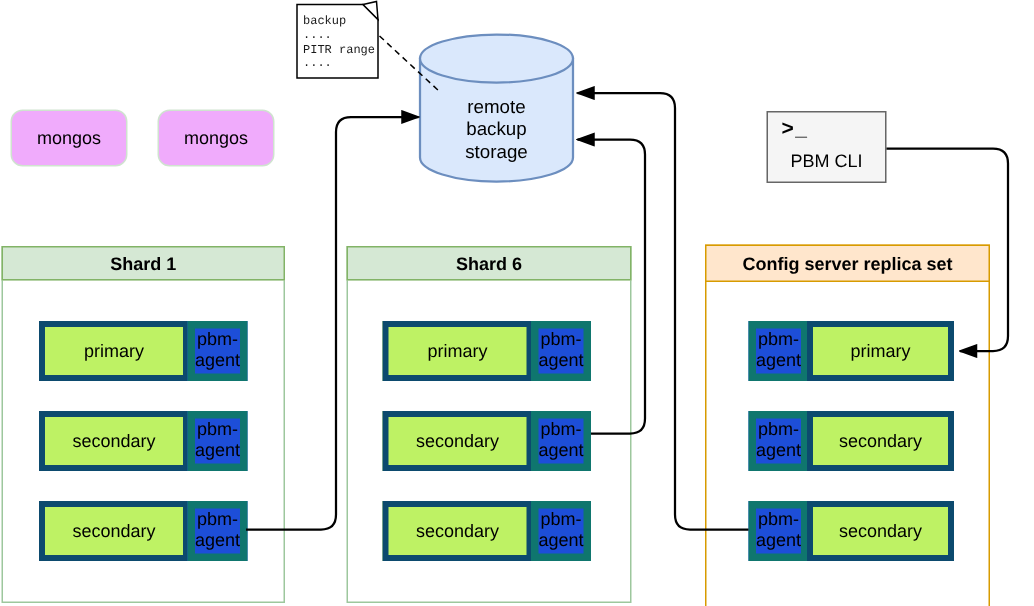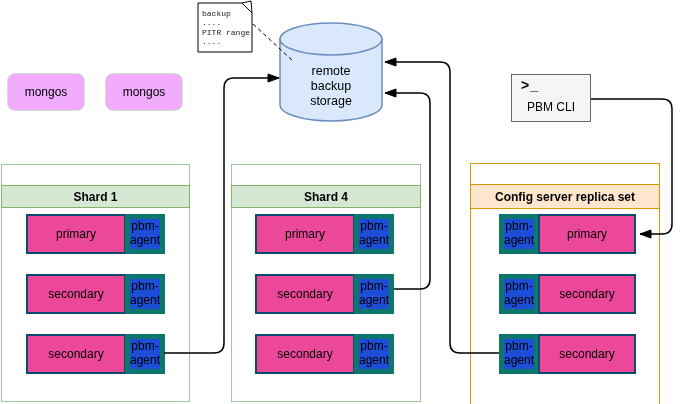--- a/index.html
+++ b/index.html
@@ -12,28 +12,28 @@
   .mongos{
     width:78px;height:38px;background:#f0abfc;border:1px solid #cfe3cf;border-radius:8px;
     display:flex;align-items:center;justify-content:center;
   }
   
   .cluster{background:#fff;border:1px solid;}
   .cluster.green{border-color:#9dc79d;}
   .cluster.orange{border-color:#d79b00;}
   .cluster-header{
     position:absolute;left:-1px;right:-1px;top:-1px;box-sizing:border-box;
-    display:flex;align-items:center;justify-content:center;font-weight:bold;margin-top:21px;
+    display:flex;align-items:center;justify-content:center;font-weight:bold;
   }
   .green .cluster-header{height:23px;background:#d5e8d4;border:1px solid #82b366;}
   .orange .cluster-header{height:25px;background:#ffe6cc;border:1px solid #d79b00;}
   
   .node-row{position:absolute;display:flex;height:40px;}
   .role-cell{
-    width:100px;background:#ec4899;border:2px solid #0c4a6e;box-sizing:border-box;
+    width:100px;background:#bef264;border:4px solid #0c4a6e;box-sizing:border-box;
     display:flex;align-items:center;justify-content:center;
   }
   .agent-cell{
     width:40px;background:#1d4ed8;border:5px solid #0f766e;box-sizing:border-box;
     display:flex;align-items:center;justify-content:center;text-align:center;line-height:1.15;
   }
   .node-row.agent-right .agent-cell{margin-left:-1px;}
   .node-row.agent-left  .role-cell{margin-left:-1px;width:98px;}
   
   .pbmcli{left:511px;top:74px;width:80px;height:48px;background:#f5f5f5;border:1px solid #666;}
@@ -74,21 +74,21 @@
       <div class="agent-cell">pbm-agent</div>
     </div>
     <div class="node-row agent-right" style="left:24px;top:169px;">
       <div class="role-cell">secondary</div>
       <div class="agent-cell">pbm-agent</div>
     </div>
   </div>
 
   <div class="abs cluster green" style="left:231px;top:164px;width:190px;height:238px;">
     <div class="cluster-header">
-      <span>Shard 4</span>
+      <span>Shard 6</span>
     </div>
     <div class="node-row agent-right" style="left:23px;top:49px;">
       <div class="role-cell">primary</div>
       <div class="agent-cell">pbm-agent</div>
     </div>
     <div class="node-row agent-right" style="left:23px;top:109px;">
       <div class="role-cell">secondary</div>
       <div class="agent-cell">pbm-agent</div>
     </div>
     <div class="node-row agent-right" style="left:23px;top:169px;">

